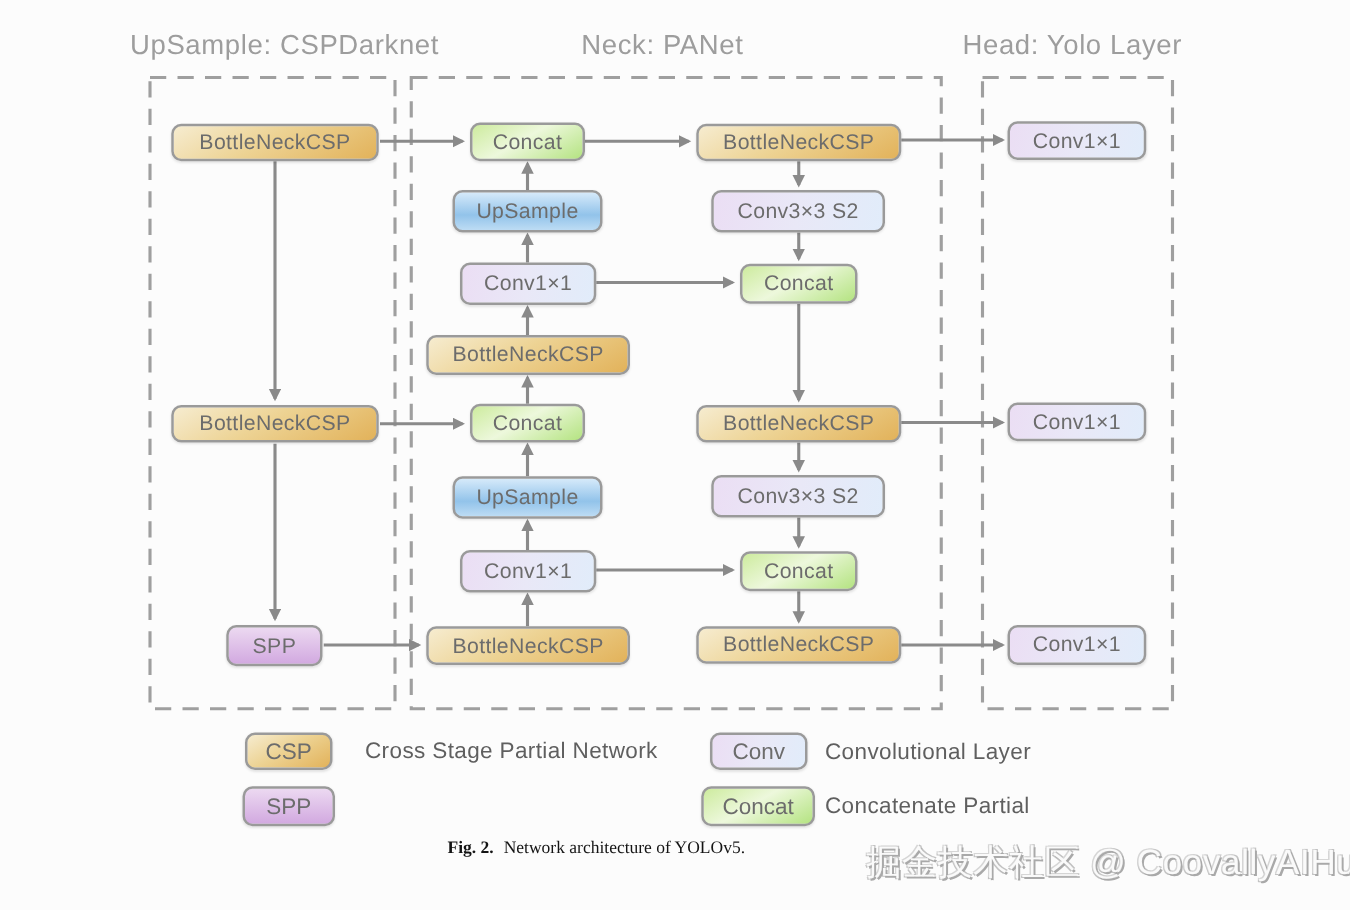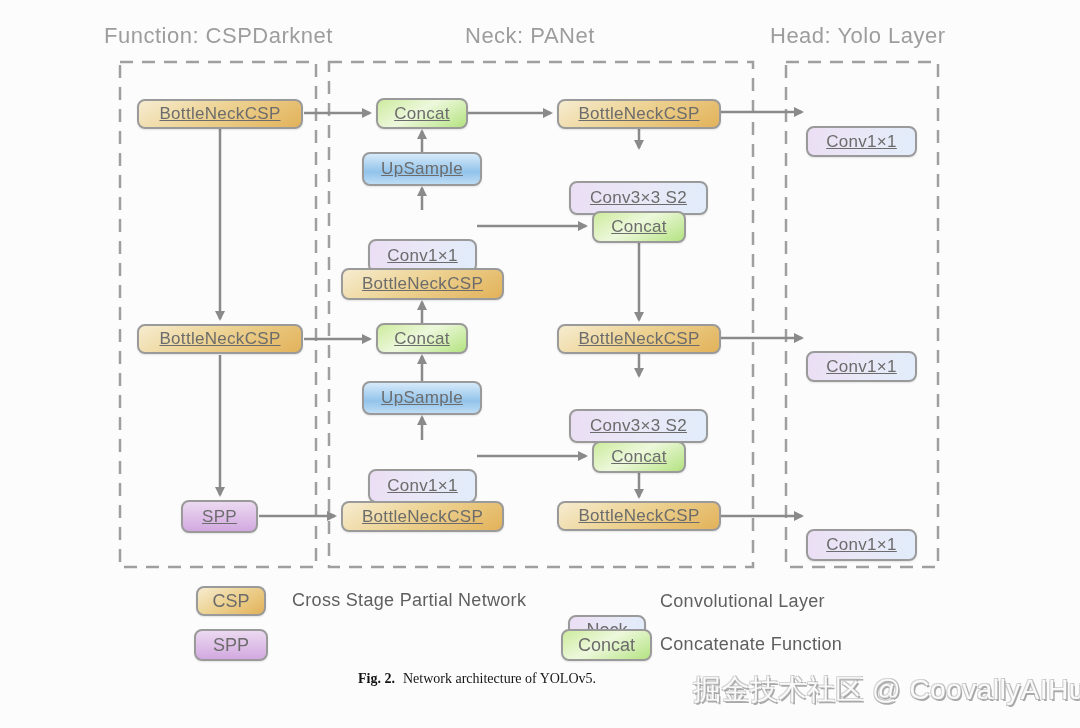--- a/index.html
+++ b/index.html
@@ -16,26 +16,25 @@
     position:absolute; z-index:2; font-size:22px; color:#9d9d9d;
     letter-spacing:0.5px; white-space:nowrap;
   }
 
   .block {
     position:absolute; z-index:3; box-sizing:border-box;
     border:2px solid #9a9a9a; border-radius:8px;
     display:flex; align-items:center; justify-content:center;
     font-size:17px; color:#6c6c6c; letter-spacing:0.3px; white-space:nowrap;
     box-shadow:0 1px 2px rgba(0,0,0,0.10);
-    text-decoration:underline;
   }
   .csp    { background:linear-gradient(150deg,#f6ecd0 0%,#edd394 45%,#e2b25a 100%); }
   .concat { background:linear-gradient(150deg,#cdeb9e 0%,#edf8dc 45%,#b4e381 100%); }
   .up     { background:linear-gradient(180deg,#d6eafa 0%,#92c3ea 60%,#bddcf4 100%); }
-  .conv   { background:linear-gradient(100deg,#ebdef4 0%,#e9e8f7 50%,#e1ecfa 100%);margin-top:29px; }
+  .conv   { background:linear-gradient(100deg,#ebdef4 0%,#e9e8f7 50%,#e1ecfa 100%); }
   .spp    { background:linear-gradient(180deg,#ecd9f1 0%,#d2a9e0 100%); }
 
   .chip {
     position:absolute; z-index:3; box-sizing:border-box;
     border:2px solid #9a9a9a; border-radius:8px;
     display:flex; align-items:center; justify-content:center;
     font-size:18px; color:#6c6c6c; white-space:nowrap;
     box-shadow:0 1px 2px rgba(0,0,0,0.10);
   }
   .legend-label {
@@ -104,21 +103,21 @@
       <line class="wire" x1="639" y1="354" x2="639" y2="376"></line>
       <line class="wire" x1="639" y1="414" x2="639" y2="437"></line>
       <line class="wire" x1="639" y1="473" x2="639" y2="497"></line>
 
       <line class="wire" x1="721" y1="112" x2="802" y2="112"></line>
       <line class="wire" x1="721" y1="338" x2="802" y2="338"></line>
       <line class="wire" x1="721" y1="516" x2="802" y2="516"></line>
     </g>
   </svg>
 
-  <div class="section-title" style="left:104px; top:23px;">Function: CSPDarknet</div>
+  <div class="section-title" style="left:104px; top:23px;">UpSample: CSPDarknet</div>
   <div class="section-title" style="left:770px; top:23px;">Head: Yolo Layer</div>
   <div class="section-title" style="left:465px; top:23px;">Neck: PANet</div>
 
   <div class="block csp" style="left:137px; top:99px;  width:166px; height:30px;">BottleNeckCSP</div>
   <div class="block concat" style="left:376px; top:98px;  width:92px;  height:31px;">Concat</div>
   <div class="block csp" style="left:557px; top:99px;  width:164px; height:30px;">BottleNeckCSP</div>
   <div class="block conv" style="left:806px; top:97px;  width:111px; height:31px;">Conv1×1</div>
 
   <div class="block up" style="left:362px; top:152px; width:120px; height:34px;">UpSample</div>
   <div class="block conv" style="left:569px; top:152px; width:139px; height:34px;">Conv3×3 S2</div>
@@ -142,24 +141,24 @@
   <div class="block spp" style="left:181px; top:500px; width:77px;  height:33px;">SPP</div>
   <div class="block csp" style="left:341px; top:501px; width:163px; height:31px;">BottleNeckCSP</div>
   <div class="block csp" style="left:557px; top:501px; width:164px; height:30px;">BottleNeckCSP</div>
   <div class="block conv" style="left:806px; top:500px; width:111px; height:32px;">Conv1×1</div>
 
   <div class="chip csp" style="left:196px; top:586px; width:70px; height:30px;">CSP</div>
   <div class="legend-label" style="left:292px; top:590px;">Cross Stage Partial Network</div>
 
   <div class="chip spp" style="left:194px; top:629px; width:74px; height:32px;">SPP</div>
 
-  <div class="chip conv" style="left:568px; top:586px; width:78px; height:30px;">Neck</div>
+  <div class="chip conv" style="left:568px; top:586px; width:78px; height:30px;">Conv</div>
   <div class="legend-label" style="left:660px; top:591px;">Convolutional Layer</div>
 
   <div class="chip concat" style="left:561px; top:629px; width:91px; height:32px;">Concat</div>
-  <div class="legend-label" style="left:660px; top:634px;">Concatenate Function</div>
+  <div class="legend-label" style="left:660px; top:634px;">Concatenate Partial</div>
 
   <div class="caption">
     <span class="fig">Fig. 2.</span><span>Network architecture of YOLOv5.</span>
   </div>
   <div class="watermark">掘金技术社区 @ CoovallyAIHub</div>
 
 </div>
 
 </body></html>

